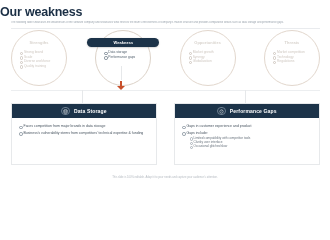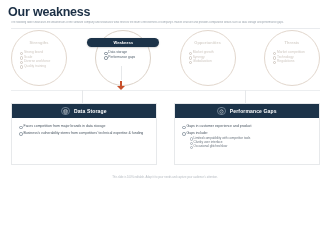--- a/index.html
+++ b/index.html
@@ -12,21 +12,21 @@
   .slide {
     position: relative;
     width: 330px; height: 186px;
     background: #ffffff;
     padding: 0;
   }
 
   
   .title {
     position: absolute;
-    left: 8px; top: 5px;
+    left: 0; top: 5px;
     font-size: 12.5px;
     font-weight: bold;
     letter-spacing: -0.2px;
     color: #1b2f45;
   }
   .subtitle {
     position: absolute;
     left: 11px; top: 20.5px;
     width: 310px;
     font-size: 2.6px;

